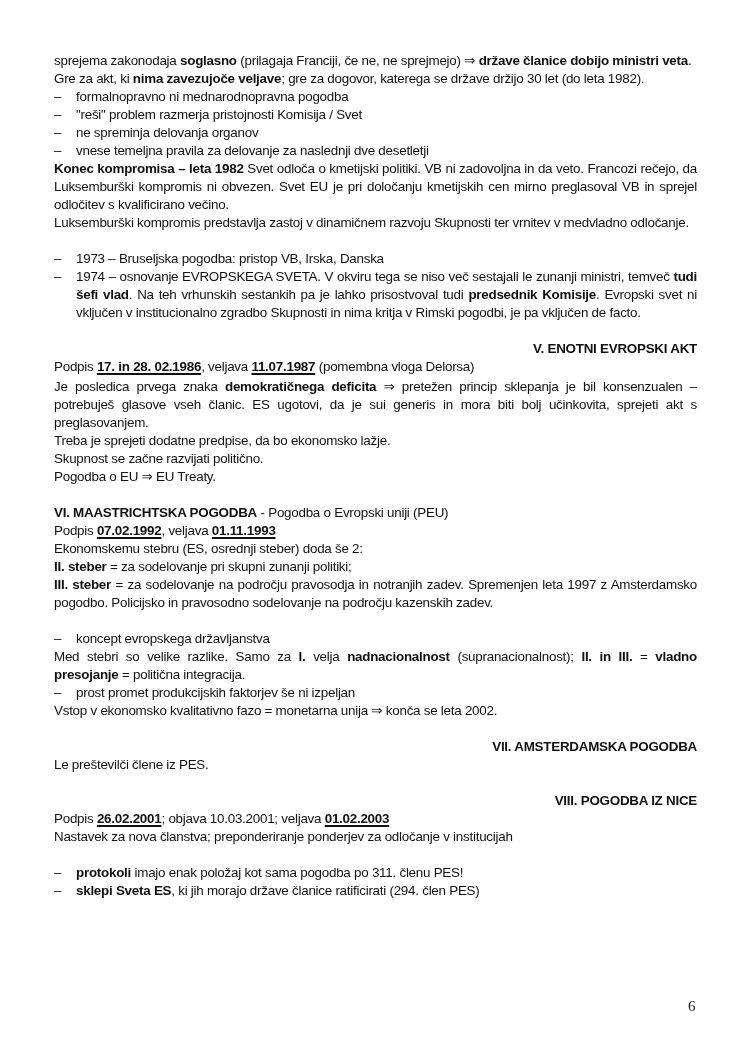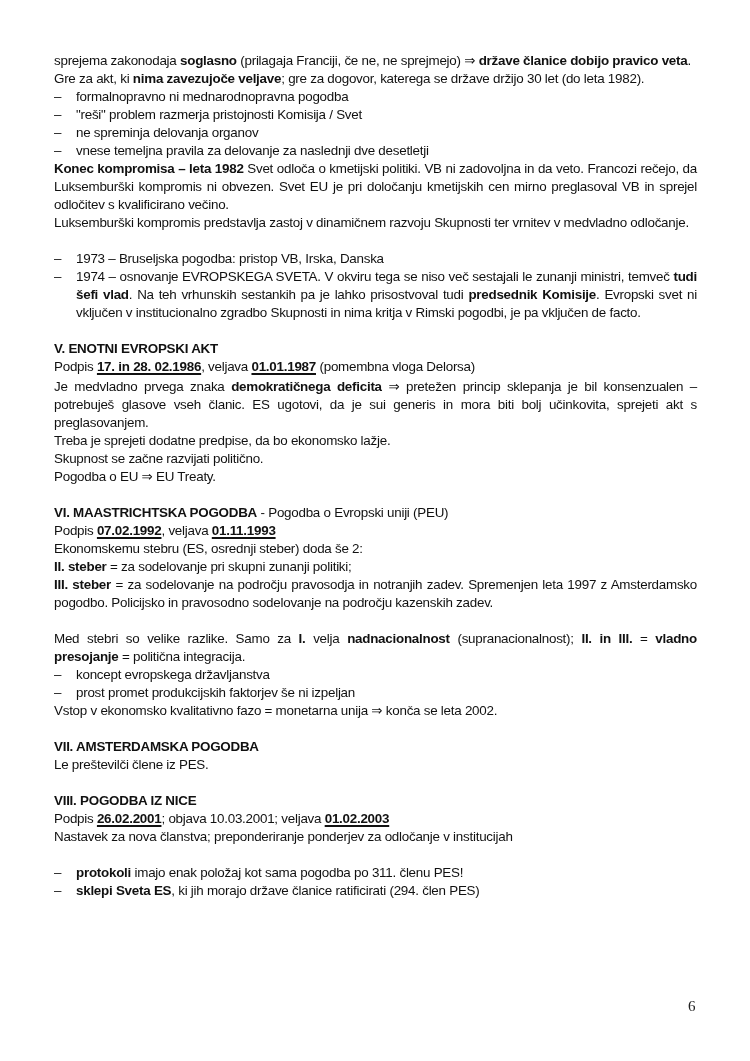--- a/index.html
+++ b/index.html
@@ -11,30 +11,30 @@
     letter-spacing: -0.25px;
   }
   .p { margin: 0; }
   .just { text-align: justify; text-align-last: left; }
   .gap { height: 18px; }
   .gap-sm { height: 2px; }
   b { font-weight: bold; }
   u.d { font-weight: bold; text-decoration: underline; text-decoration-thickness: 1.5px; text-underline-offset: 2px; text-align: right; }
   .li { position: relative; padding-left: 22px; }
   .li::before { content: "\2013"; position: absolute; left: 0; top: 0; }
-  .h { font-weight: bold; margin: 0; }
+  .h { font-weight: bold; margin: 0; text-align: right; }
   .pnum { position: absolute; left: 688px; top: 998px; font-family: "Liberation Serif", serif; font-size: 15px; color: #222; }
 </style>
 </head>
 <body>
 
 <div class="page">
 
   <p class="p just">
-    <span>sprejema zakonodaja </span><b>soglasno</b><span> (prilagaja Franciji, če ne, ne sprejmejo) ⇒ </span><b>države članice dobijo pravico veta</b><span>.</span>
+    <span>sprejema zakonodaja </span><b>soglasno</b><span> (prilagaja Franciji, če ne, ne sprejmejo) ⇒ </span><b>države članice dobijo ministri veta</b><span>.</span>
   </p>
   <p class="p">
     <span>Gre za akt, ki </span><b>nima zavezujoče veljave</b><span>; gre za dogovor, katerega se države držijo 30 let (do leta 1982).</span>
   </p>
   <p class="p li">formalnopravno ni mednarodnopravna pogodba</p>
   <p class="p li">"reši" problem razmerja pristojnosti Komisija / Svet</p>
   <p class="p li">ne spreminja delovanja organov</p>
   <p class="p li">vnese temeljna pravila za delovanje za naslednji dve desetletji</p>
   <p class="p just">
     <b>Konec kompromisa – leta 1982</b><span> Svet odloča o kmetijski politiki. VB ni zadovoljna in da veto. Francozi rečejo, da Luksemburški kompromis ni obvezen. Svet EU je pri določanju kmetijskih cen mirno preglasoval VB in sprejel odločitev s kvalificirano večino.</span>
@@ -45,25 +45,25 @@
 
   <p class="p li">1973 – Bruseljska pogodba: pristop VB, Irska, Danska</p>
   <p class="p li just">
     <span>1974 – osnovanje EVROPSKEGA SVETA. V okviru tega se niso več sestajali le zunanji ministri, temveč </span><b>tudi šefi vlad</b><span>. Na teh vrhunskih sestankih pa je lahko prisostvoval tudi </span><b>predsednik Komisije</b><span>. Evropski svet ni vključen v institucionalno zgradbo Skupnosti in nima kritja v Rimski pogodbi, je pa vključen de facto.</span>
   </p>
 
   <div class="gap"></div>
 
   <p class="h">V. ENOTNI EVROPSKI AKT</p>
   <p class="p">
-    <span>Podpis </span><u class="d">17. in 28. 02.1986</u><span>, veljava </span><u class="d">01.01.1987</u><span> (pomembna vloga Delorsa)</span>
+    <span>Podpis </span><u class="d">17. in 28. 02.1986</u><span>, veljava </span><u class="d">11.07.1987</u><span> (pomembna vloga Delorsa)</span>
   </p>
   <div class="gap-sm"></div>
   <p class="p just">
-    <span>Je medvladno prvega znaka </span><b>demokratičnega deficita</b><span> ⇒ pretežen princip sklepanja je bil konsenzualen – potrebuješ glasove vseh članic. ES ugotovi, da je sui generis in mora biti bolj učinkovita, sprejeti akt s preglasovanjem.</span>
+    <span>Je posledica prvega znaka </span><b>demokratičnega deficita</b><span> ⇒ pretežen princip sklepanja je bil konsenzualen – potrebuješ glasove vseh članic. ES ugotovi, da je sui generis in mora biti bolj učinkovita, sprejeti akt s preglasovanjem.</span>
   </p>
   <p class="p">Treba je sprejeti dodatne predpise, da bo ekonomsko lažje.</p>
   <p class="p">Skupnost se začne razvijati politično.</p>
   <p class="p">Pogodba o EU ⇒ EU Treaty.</p>
 
   <div class="gap"></div>
 
   <p class="p">
     <b>VI. MAASTRICHTSKA POGODBA</b><span> - Pogodba o Evropski uniji (PEU)</span>
   </p>
@@ -73,24 +73,24 @@
   <p class="p">Ekonomskemu stebru (ES, osrednji steber) doda še 2:</p>
   <p class="p">
     <b>II. steber</b><span> = za sodelovanje pri skupni zunanji politiki;</span>
   </p>
   <p class="p just">
     <b>III. steber</b><span> = za sodelovanje na področju pravosodja in notranjih zadev. Spremenjen leta 1997 z Amsterdamsko pogodbo. Policijsko in pravosodno sodelovanje na področju kazenskih zadev.</span>
   </p>
 
   <div class="gap"></div>
 
+  <p class="p li">koncept evropskega državljanstva</p>
   <p class="p just">
     <span>Med stebri so velike razlike. Samo za </span><b>I.</b><span> velja </span><b>nadnacionalnost</b><span> (supranacionalnost); </span><b>II. in III.</b><span> = </span><b>vladno presojanje</b><span> = politična integracija.</span>
   </p>
-  <p class="p li">koncept evropskega državljanstva</p>
   <p class="p li">prost promet produkcijskih faktorjev še ni izpeljan</p>
   <p class="p">Vstop v ekonomsko kvalitativno fazo = monetarna unija ⇒ konča se leta 2002.</p>
 
   <div class="gap"></div>
 
   <p class="h">VII. AMSTERDAMSKA POGODBA</p>
   <p class="p">Le preštevilči člene iz PES.</p>
 
   <div class="gap"></div>
 

